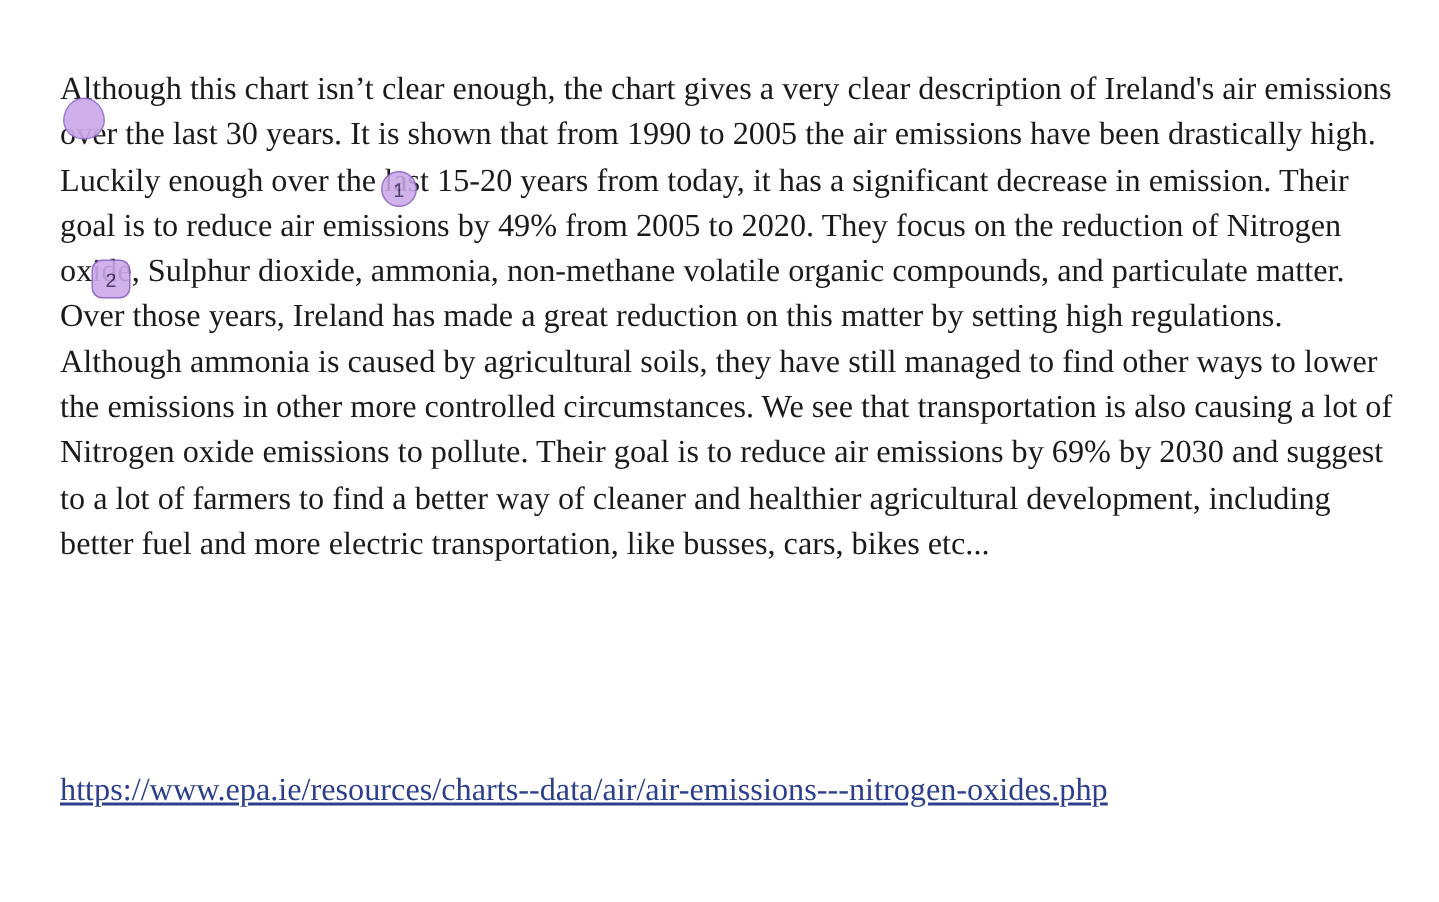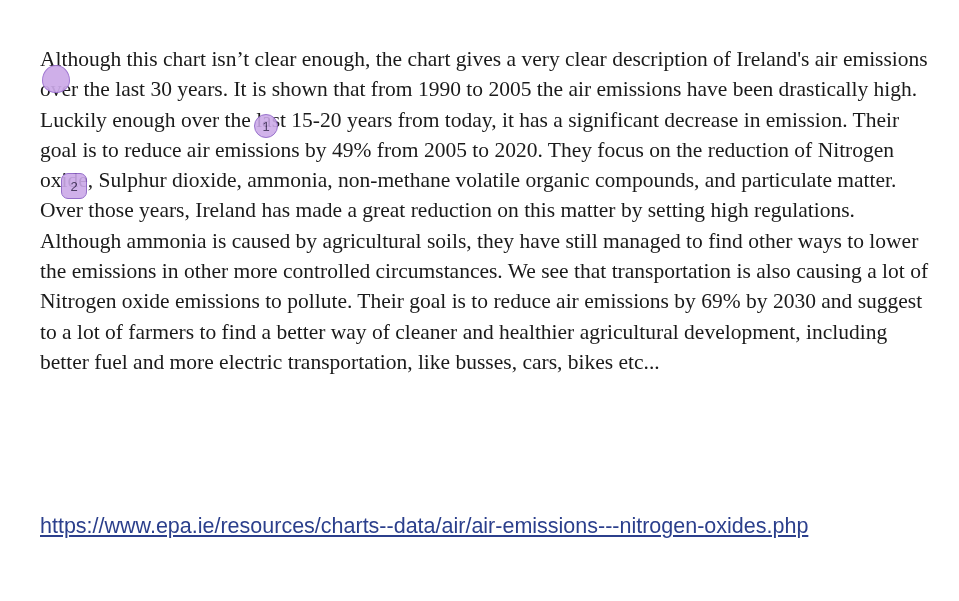--- a/index.html
+++ b/index.html
@@ -34,21 +34,21 @@
     margin: 0;
     letter-spacing: 0.0px;
   }
   .link-wrap {
     position: absolute;
     left: 40px;
     top: 511px;
     width: 890px;
   }
   a.source-link {
-    font-family: Liberation Sans, sans-serif;
+    font-family: Liberation Serif, serif;
     font-size: 21.5px;
     line-height: 30.3px;
     color: #2b3f8c;
     text-decoration: underline;
     text-decoration-color: #2b3f8c;
     word-break: break-all;
   }
   
   .marker {
     position: absolute;

